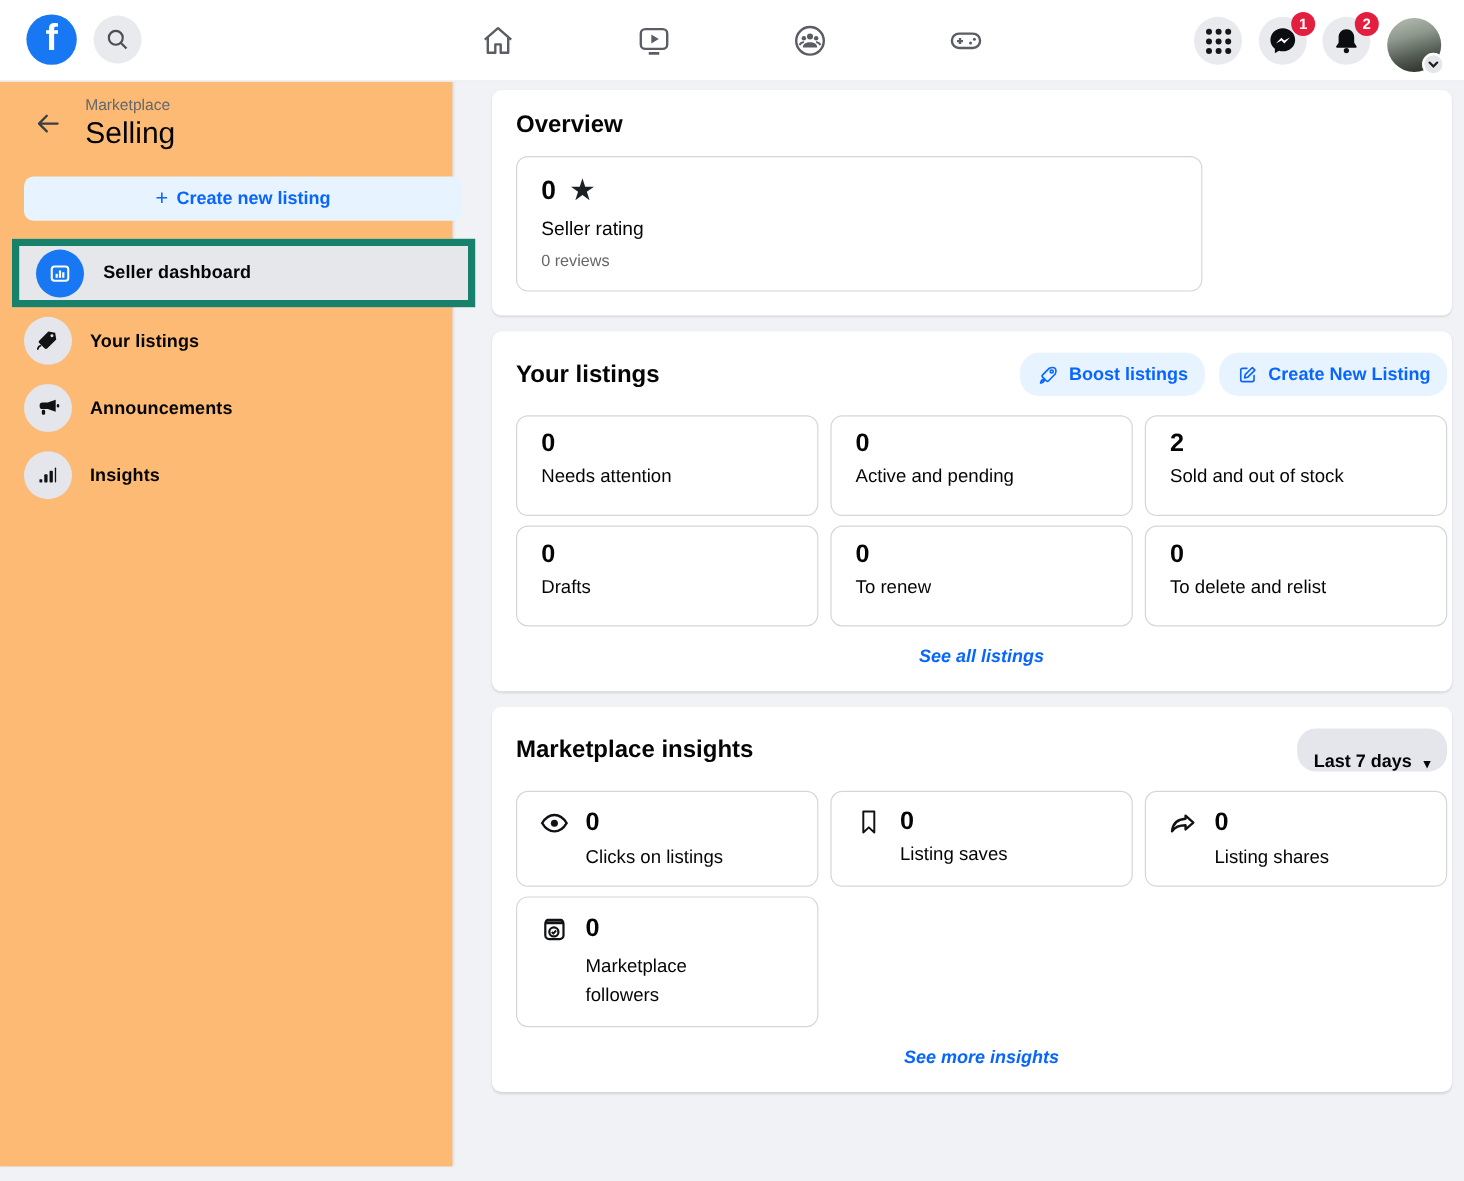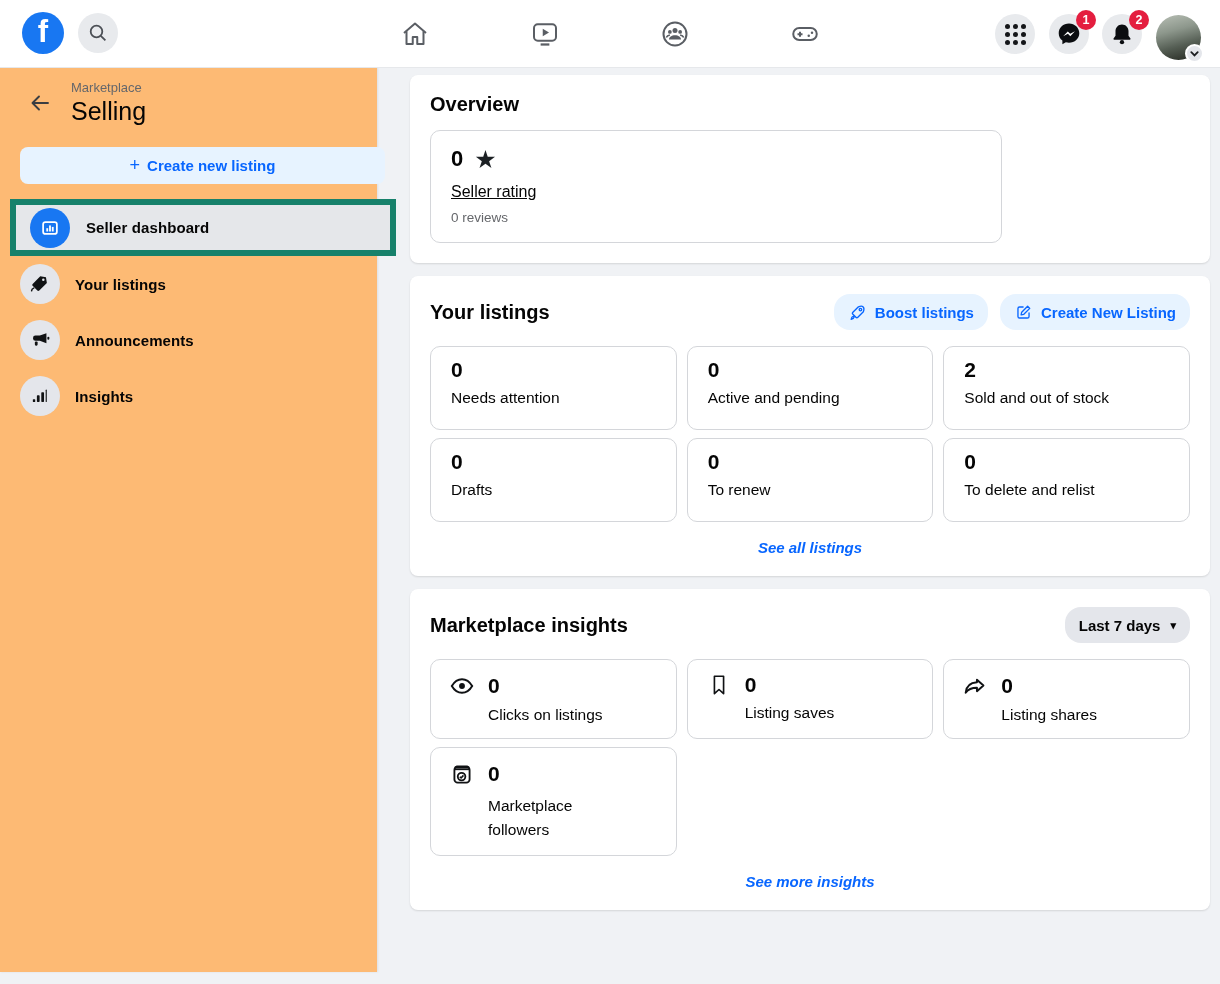--- a/index.html
+++ b/index.html
@@ -52,36 +52,36 @@
                 display:flex; align-items:center; justify-content:center; }
   .ico-circle.blue { background:#1877f2; }
   .sb-label { font-size:15px; font-weight:bold; color:#050505; letter-spacing:.1px; }
   .avatar-sm { width:40px; height:40px; border-radius:50%; flex:0 0 40px;
                background:linear-gradient(160deg,#9aa795 0%,#6d7a6c 40%,#3c423a 75%,#1e211c 100%); }
 
   
   .content { position:absolute; left:400px; top:68px; width:820px; height:916px; background:#f0f2f5;
              padding:7px 10px 0 10px; }
   .panel { background:#fff; border-radius:8px; box-shadow:0 1px 2px rgba(0,0,0,.12);
-           padding:18px 20px 20px 20px; margin-bottom:13px; }
+           padding:18px 4px 20px 20px; margin-bottom:13px; }
   .panel h2 { font-size:20px; font-weight:bold; color:#050505; }
   .panel-head { display:flex; align-items:center; justify-content:space-between; }
   .head-btns { display:flex; gap:12px; }
   .pill-btn { display:flex; align-items:center; gap:8px; height:36px; padding:0 14px;
               border:none; border-radius:16px; background:#e7f3ff; color:#0866ff;
               font-size:15px; font-weight:bold; font-family:"Liberation Sans",sans-serif; cursor:pointer; }
-  .pill-btn.gray { background:#e4e6eb; color:#050505; }
+  .pill-btn.gray { background:#e4e6eb; color:#050505;align-items:flex-end; }
   .caret { font-size:11px; margin-left:2px; }
 
   .ov-card { margin-top:14px; width:572px; border:1px solid #d4d6da; border-radius:10px;
              padding:15px 20px 17px 20px; }
   .ov-top { display:flex; align-items:center; gap:11px; }
   .ov-num { font-size:22px; font-weight:bold; }
   .ov-star { font-size:25px; color:#1c2024; line-height:1; }
-  .ov-label { font-size:16px; margin-top:11px;text-decoration:underline; }
+  .ov-label { font-size:16px; margin-top:11px; }
   .ov-reviews { font-size:13.5px; color:#65676b; margin-top:9px; }
 
   .grid3 { margin-top:16px; display:grid; grid-template-columns:repeat(3,1fr); gap:8px 10px; }
   .stat-card { border:1px solid #d4d6da; border-radius:10px; padding:11px 16px 12px 20px; min-height:84px; }
   .stat-num { font-size:21px; font-weight:bold; }
   .stat-label { font-size:15.5px; margin-top:7px; }
   .center-link { margin-top:17px; text-align:center; font-size:15px; font-weight:bold;
                  color:#0866ff; cursor:pointer;font-style:italic; }
 
   .ins-card { border:1px solid #d4d6da; border-radius:10px; padding:13px 14px 13px 18px; min-height:80px; }

